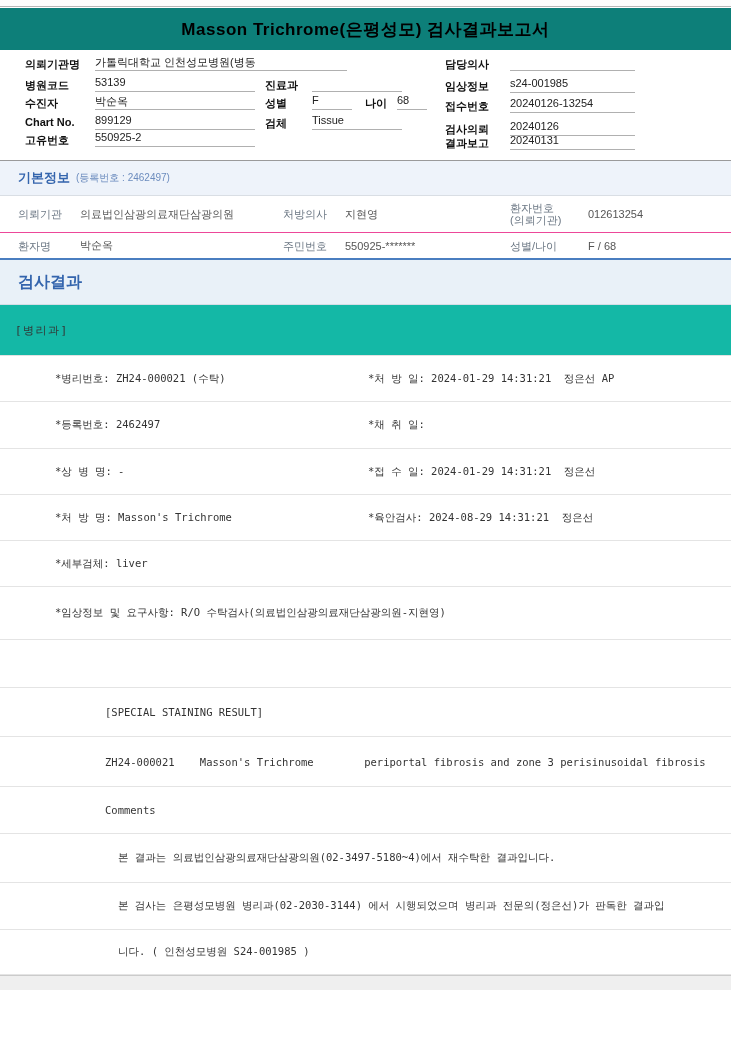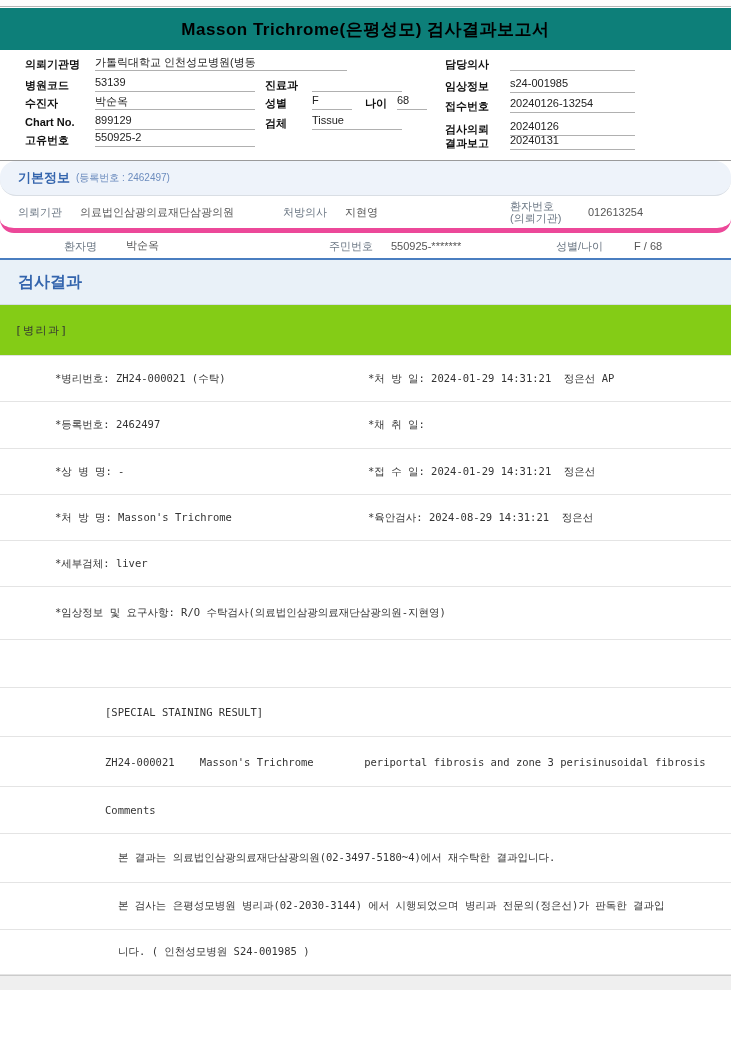--- a/index.html
+++ b/index.html
@@ -9,35 +9,35 @@
   .titlebar{margin-top:1px;height:42px;background:#0d7f79;display:flex;align-items:center;justify-content:center;}
   .titlebar .ttl{color:#000000;font-size:17px;font-weight:bold;letter-spacing:.5px;}
   
   .pat-header{position:relative;height:110px;font-size:11px;}
   .ph-lbl{position:absolute;font-weight:bold;color:#111;white-space:nowrap;}
   .ph-val{position:absolute;color:#222;white-space:nowrap;height:15px;border-bottom:1px solid #b0b0b0;}
   .w252{width:252px}.w160{width:160px}.w125{width:125px}.w90{width:90px}.w40{width:40px}.w30{width:30px}
   .divider{height:1px;background:#9a9a9a;}
   
   .basic-band{height:35px;background:#eef3fa;border-bottom:1px solid #d9dee4;display:flex;align-items:center;
-              padding-left:18px;box-sizing:border-box;border-radius:16px;}
+              padding-left:18px;box-sizing:border-box;}
   .basic-title{color:#3465ad;font-weight:bold;font-size:13px;}
   .basic-reg{color:#6c8cbe;font-size:10px;margin-left:6px;}
   .basic-table{font-size:11px;background:#fff;}
   .bt-row{display:grid;grid-template-columns:62px 203px 62px 165px 78px auto;padding-left:18px;align-items:center;box-sizing:border-box;}
-  .bt-row1{height:37px;border-bottom:5px solid #ec4899;border-radius:14px;}
-  .bt-row2{height:25px;margin-left:46px;}
+  .bt-row1{height:37px;border-bottom:1px solid #ec4899;}
+  .bt-row2{height:25px;}
   .bt-lbl{color:#6a7683;line-height:12px;}
   .bt-val{color:#555;}
   .blue-rule{height:2px;background:#4a7ec0;}
   
   .result-band{height:45px;background:#e9f1f8;border-bottom:1px solid #d5dde5;display:flex;align-items:center;
                padding-left:18px;box-sizing:border-box;}
   .result-title{color:#3465ad;font-weight:bold;font-size:16px;}
-  .dept-band{height:51px;background:#84cc16;border-bottom:1px solid #e2e2e2;display:flex;align-items:center;
+  .dept-band{height:51px;background:#14b8a6;border-bottom:1px solid #e2e2e2;display:flex;align-items:center;
              padding-left:15px;box-sizing:border-box;font-family:"DejaVu Sans Mono",monospace;
              font-size:11px;color:#333;letter-spacing:1.5px;}
   .r-row{position:relative;border-bottom:1px solid #e4e4e4;box-sizing:border-box;background:#fff;}
   .rtext{position:absolute;top:50%;transform:translateY(-50%);white-space:pre;
          font-family:"DejaVu Sans Mono",monospace;font-size:10.5px;color:#333;}
   .pos-l{left:55px}.pos-r{left:368px}.pos-a{left:105px}.pos-b{left:118px}
   .footer-strip{height:15px;background:#efefef;border-top:1px solid #cbcbcb;box-sizing:border-box;}
 </style>
 </head>
 <body>

